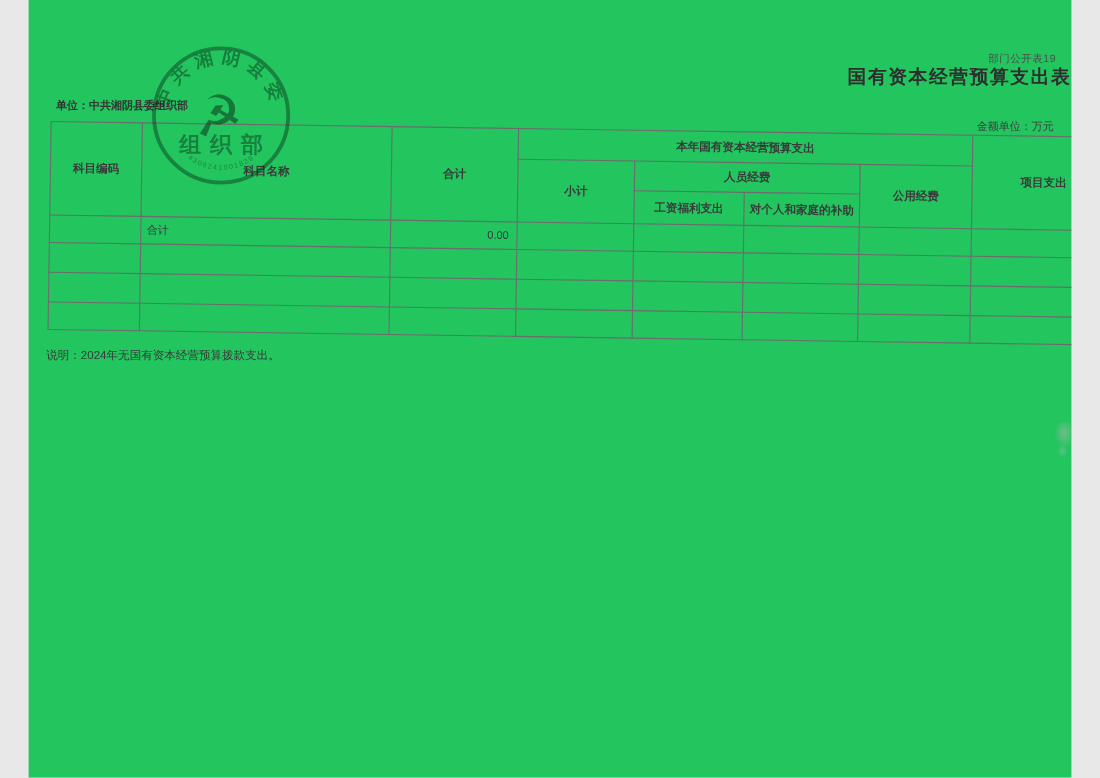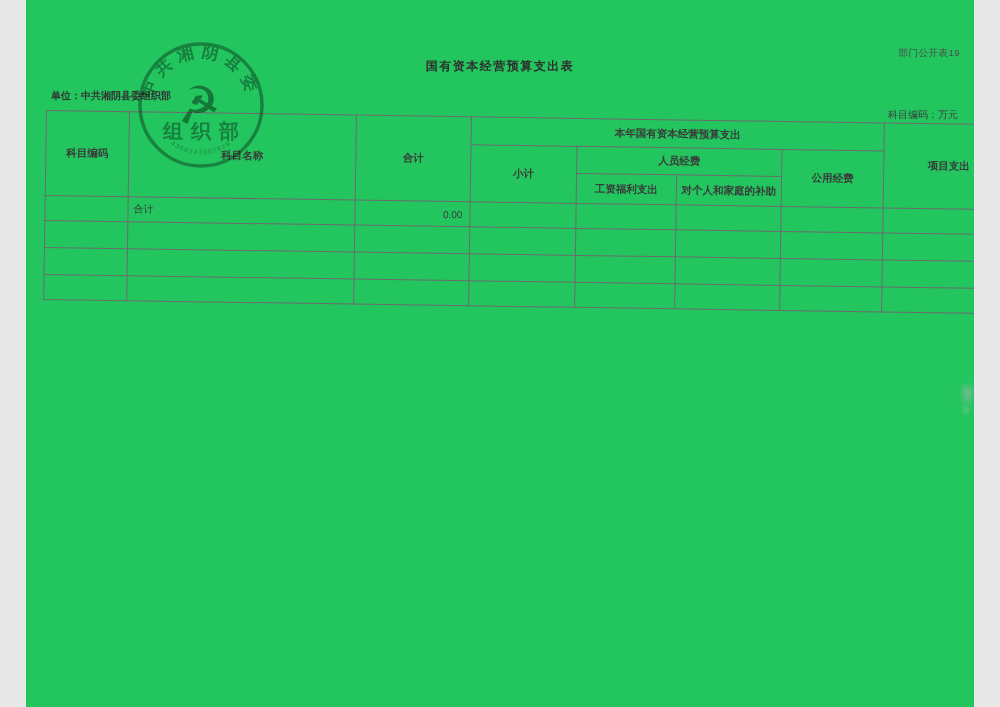--- a/index.html
+++ b/index.html
@@ -4,22 +4,22 @@
 <style>
   html,body{margin:0;padding:0;background:#e8e8e8;}
   .sheet{
     position:relative;width:948px;height:707px;margin:0 auto;
     background:#22c55e;overflow:hidden;
     font-family:"Liberation Sans","DejaVu Sans",sans-serif;
     color:#3a3a3a;
     text-decoration:underline;
   }
   .form-no{position:absolute;top:47px;right:14px;font-size:9.5px;color:#4c4c4c;letter-spacing:.5px;}
-  .title{position:absolute;top:58px;left:0;width:100%;margin:0;text-align:center;
-    font-size:12px;font-weight:bold;color:#2e2e2e;letter-spacing:1.5px;}
+  .title{position:absolute;top:58px;left:0;width:100%;margin:0;text-align:right;
+    font-size:17px;font-weight:bold;color:#2e2e2e;letter-spacing:1.5px;}
   .unit{position:absolute;top:89px;left:25px;font-size:10px;font-weight:bold;color:#333;}
   .amount-unit{position:absolute;top:108px;right:16px;font-size:10px;color:#3c3c3c;}
   .note{position:absolute;top:316px;left:16px;font-size:10.5px;color:#383838;}
 
   .table-wrap{position:absolute;left:20px;top:110px;transform:rotate(0.85deg);transform-origin:0 0;}
   table.budget{border-collapse:collapse;table-layout:fixed;width:968px;}
   .budget th,.budget td{border:1px solid #6c6c6c;padding:0;overflow:hidden;}
   .budget th{font-weight:bold;font-size:10.5px;color:#3a3a3a;text-align:center;vertical-align:middle;}
   .budget td{font-size:10px;color:#3a3a3a;vertical-align:middle;}
   tr.hA{height:28px;} tr.hB{height:27px;} tr.hC{height:30px;}
@@ -42,21 +42,21 @@
     filter:blur(1px);opacity:.4;}
 </style>
 </head>
 <body>
 
 <div class="sheet">
 
   <div class="form-no">部门公开表19</div>
   <h1 class="title">国有资本经营预算支出表</h1>
   <div class="unit">单位：中共湘阴县委组织部</div>
-  <div class="amount-unit">科目编码：万元</div>
+  <div class="amount-unit">金额单位：万元</div>
 
   <div class="table-wrap">
     <table class="budget">
       <colgroup>
         <col style="width:83px">
           <col style="width:227px">
           <col style="width:115px">
         <col style="width:106px">
           <col style="width:100px">
           <col style="width:105px">
@@ -135,16 +135,17 @@
     <text class="emblem" x="66" y="89" text-anchor="middle" transform="rotate(-8 69 72)">☭</text>
     <text class="arc">
       <textPath href="#arcTop" startOffset="50%" text-anchor="middle">中共湘阴县委</textPath>
     </text>
     <text class="org" x="73" y="105" text-anchor="middle">组织部</text>
     <text class="code">
       <textPath href="#arcBottom" startOffset="50%" text-anchor="middle">4306241001829</textPath>
     </text>
   </svg>
 
+  <div class="note">说明：2024年无国有资本经营预算拨款支出。</div>
 
   <div class="smudge1"></div>
   <div class="smudge2"></div>
 </div>
 
 </body></html>

